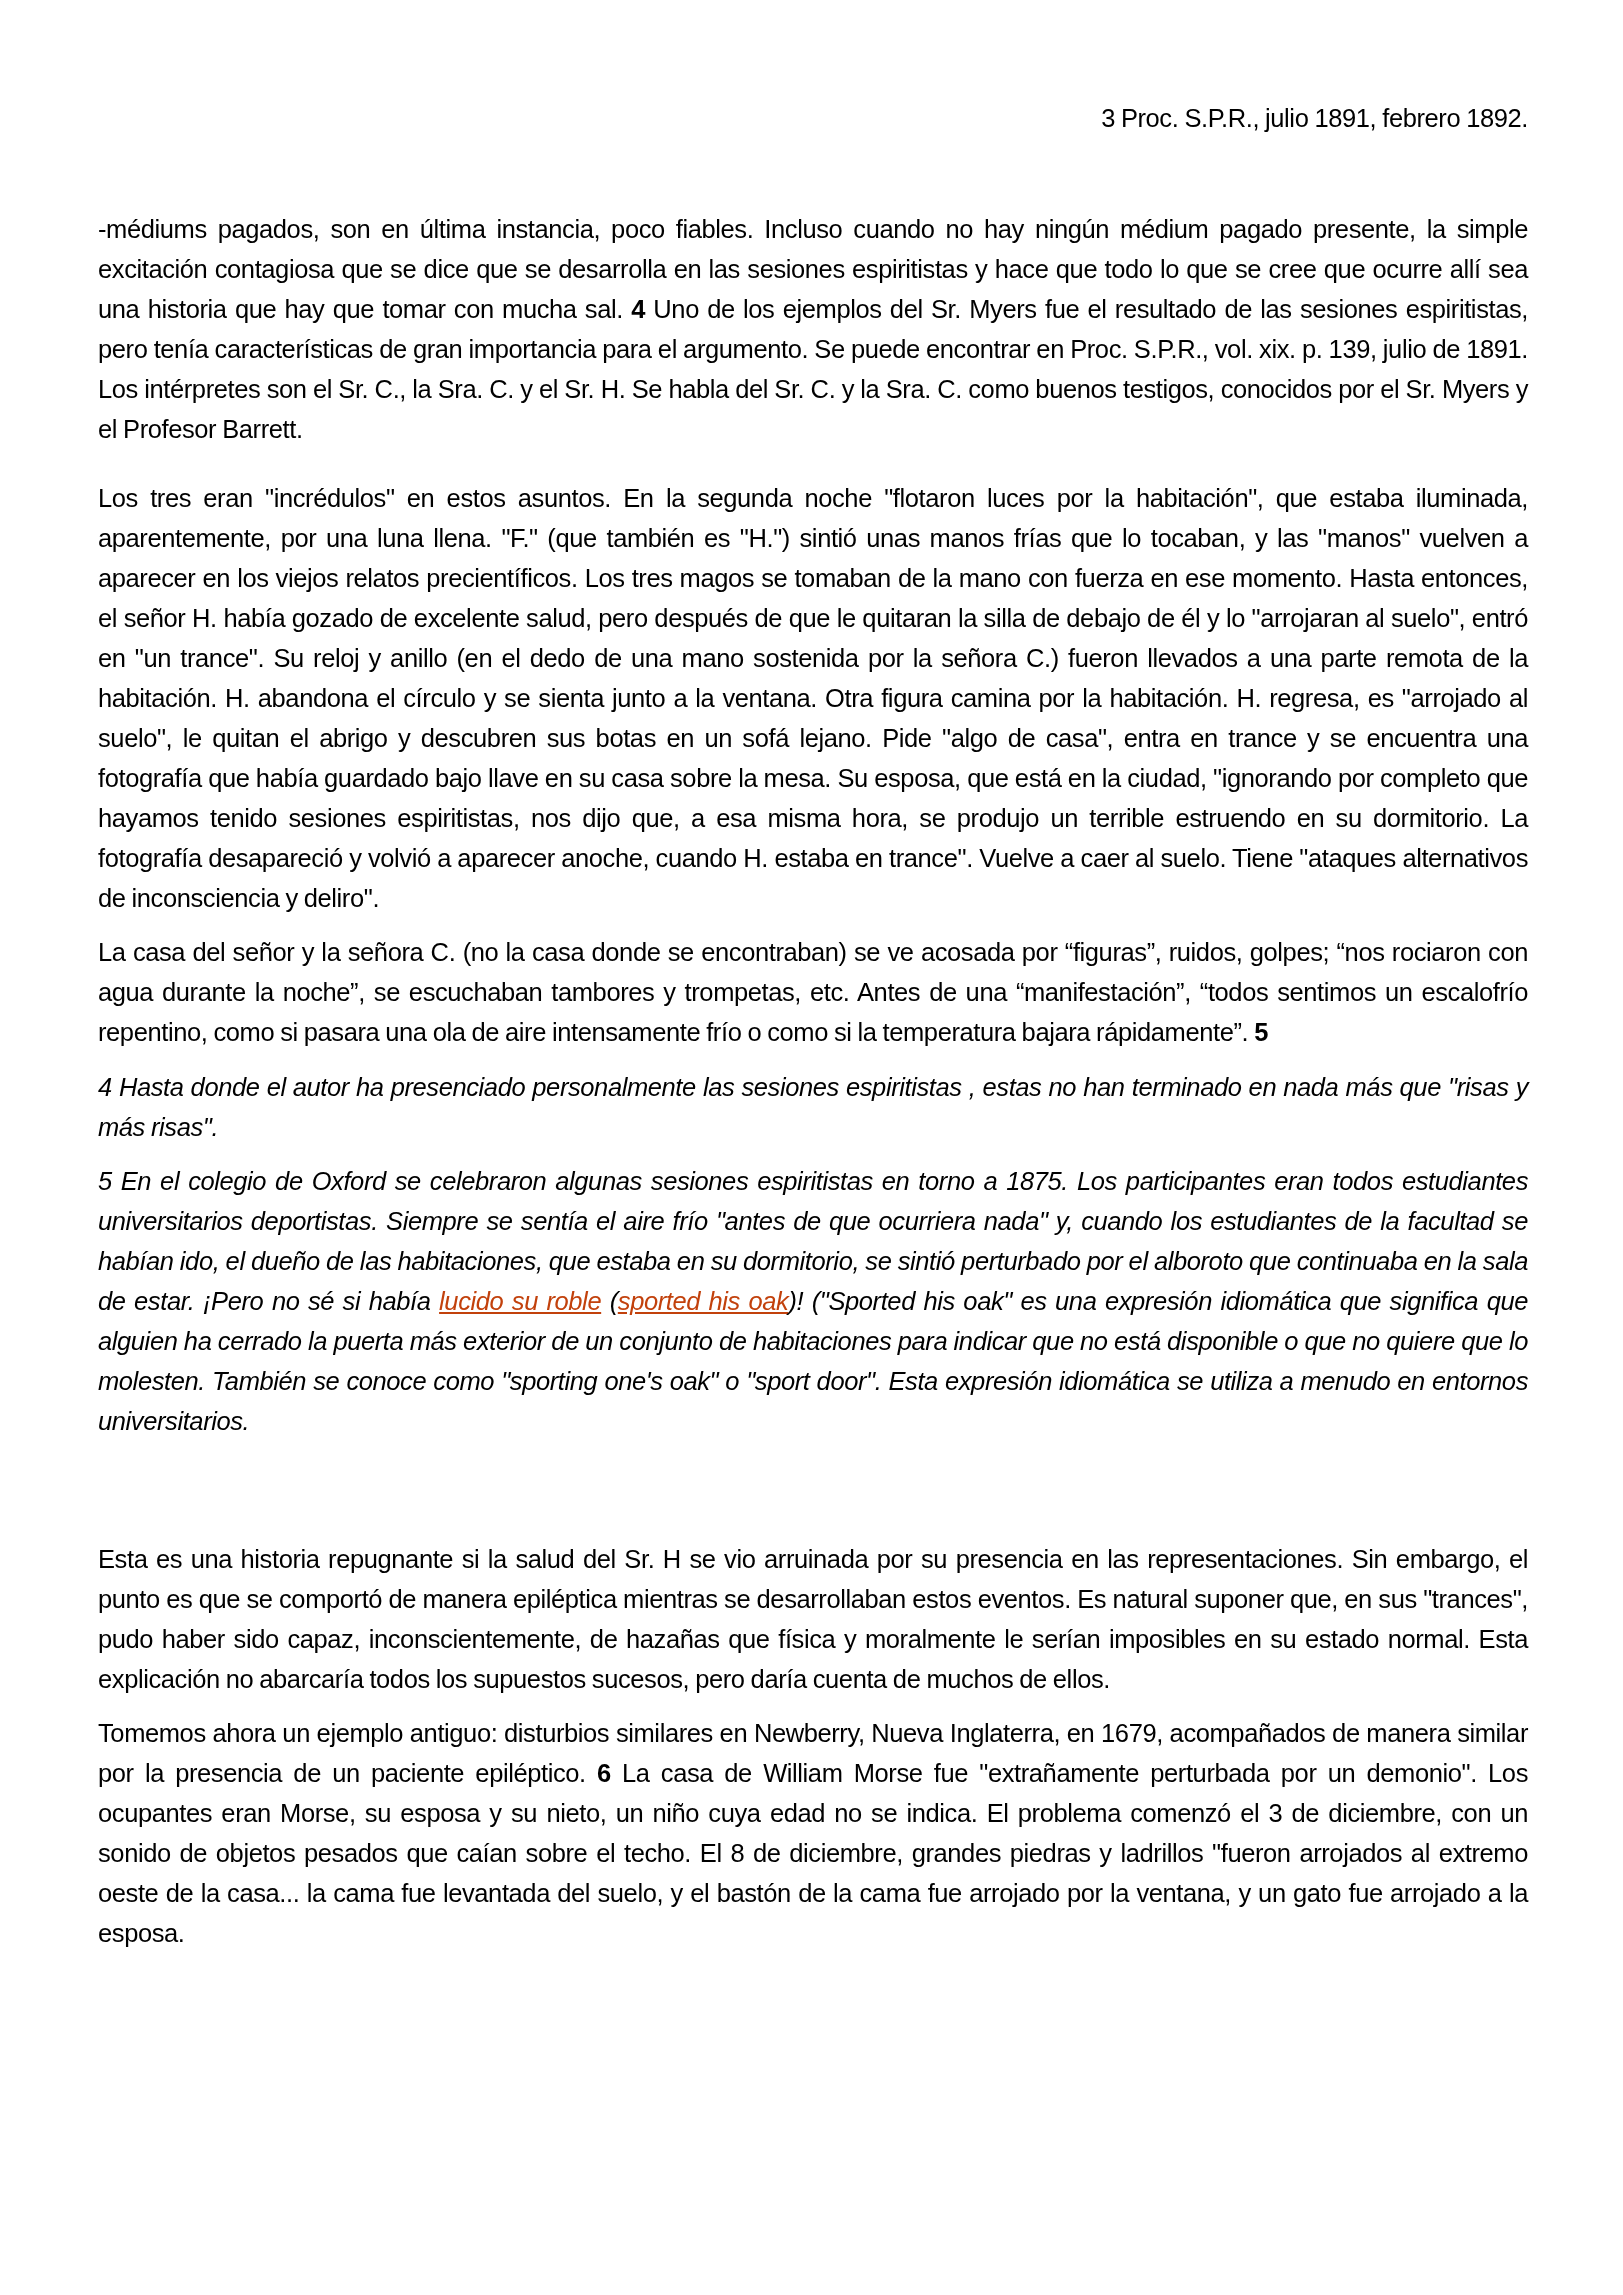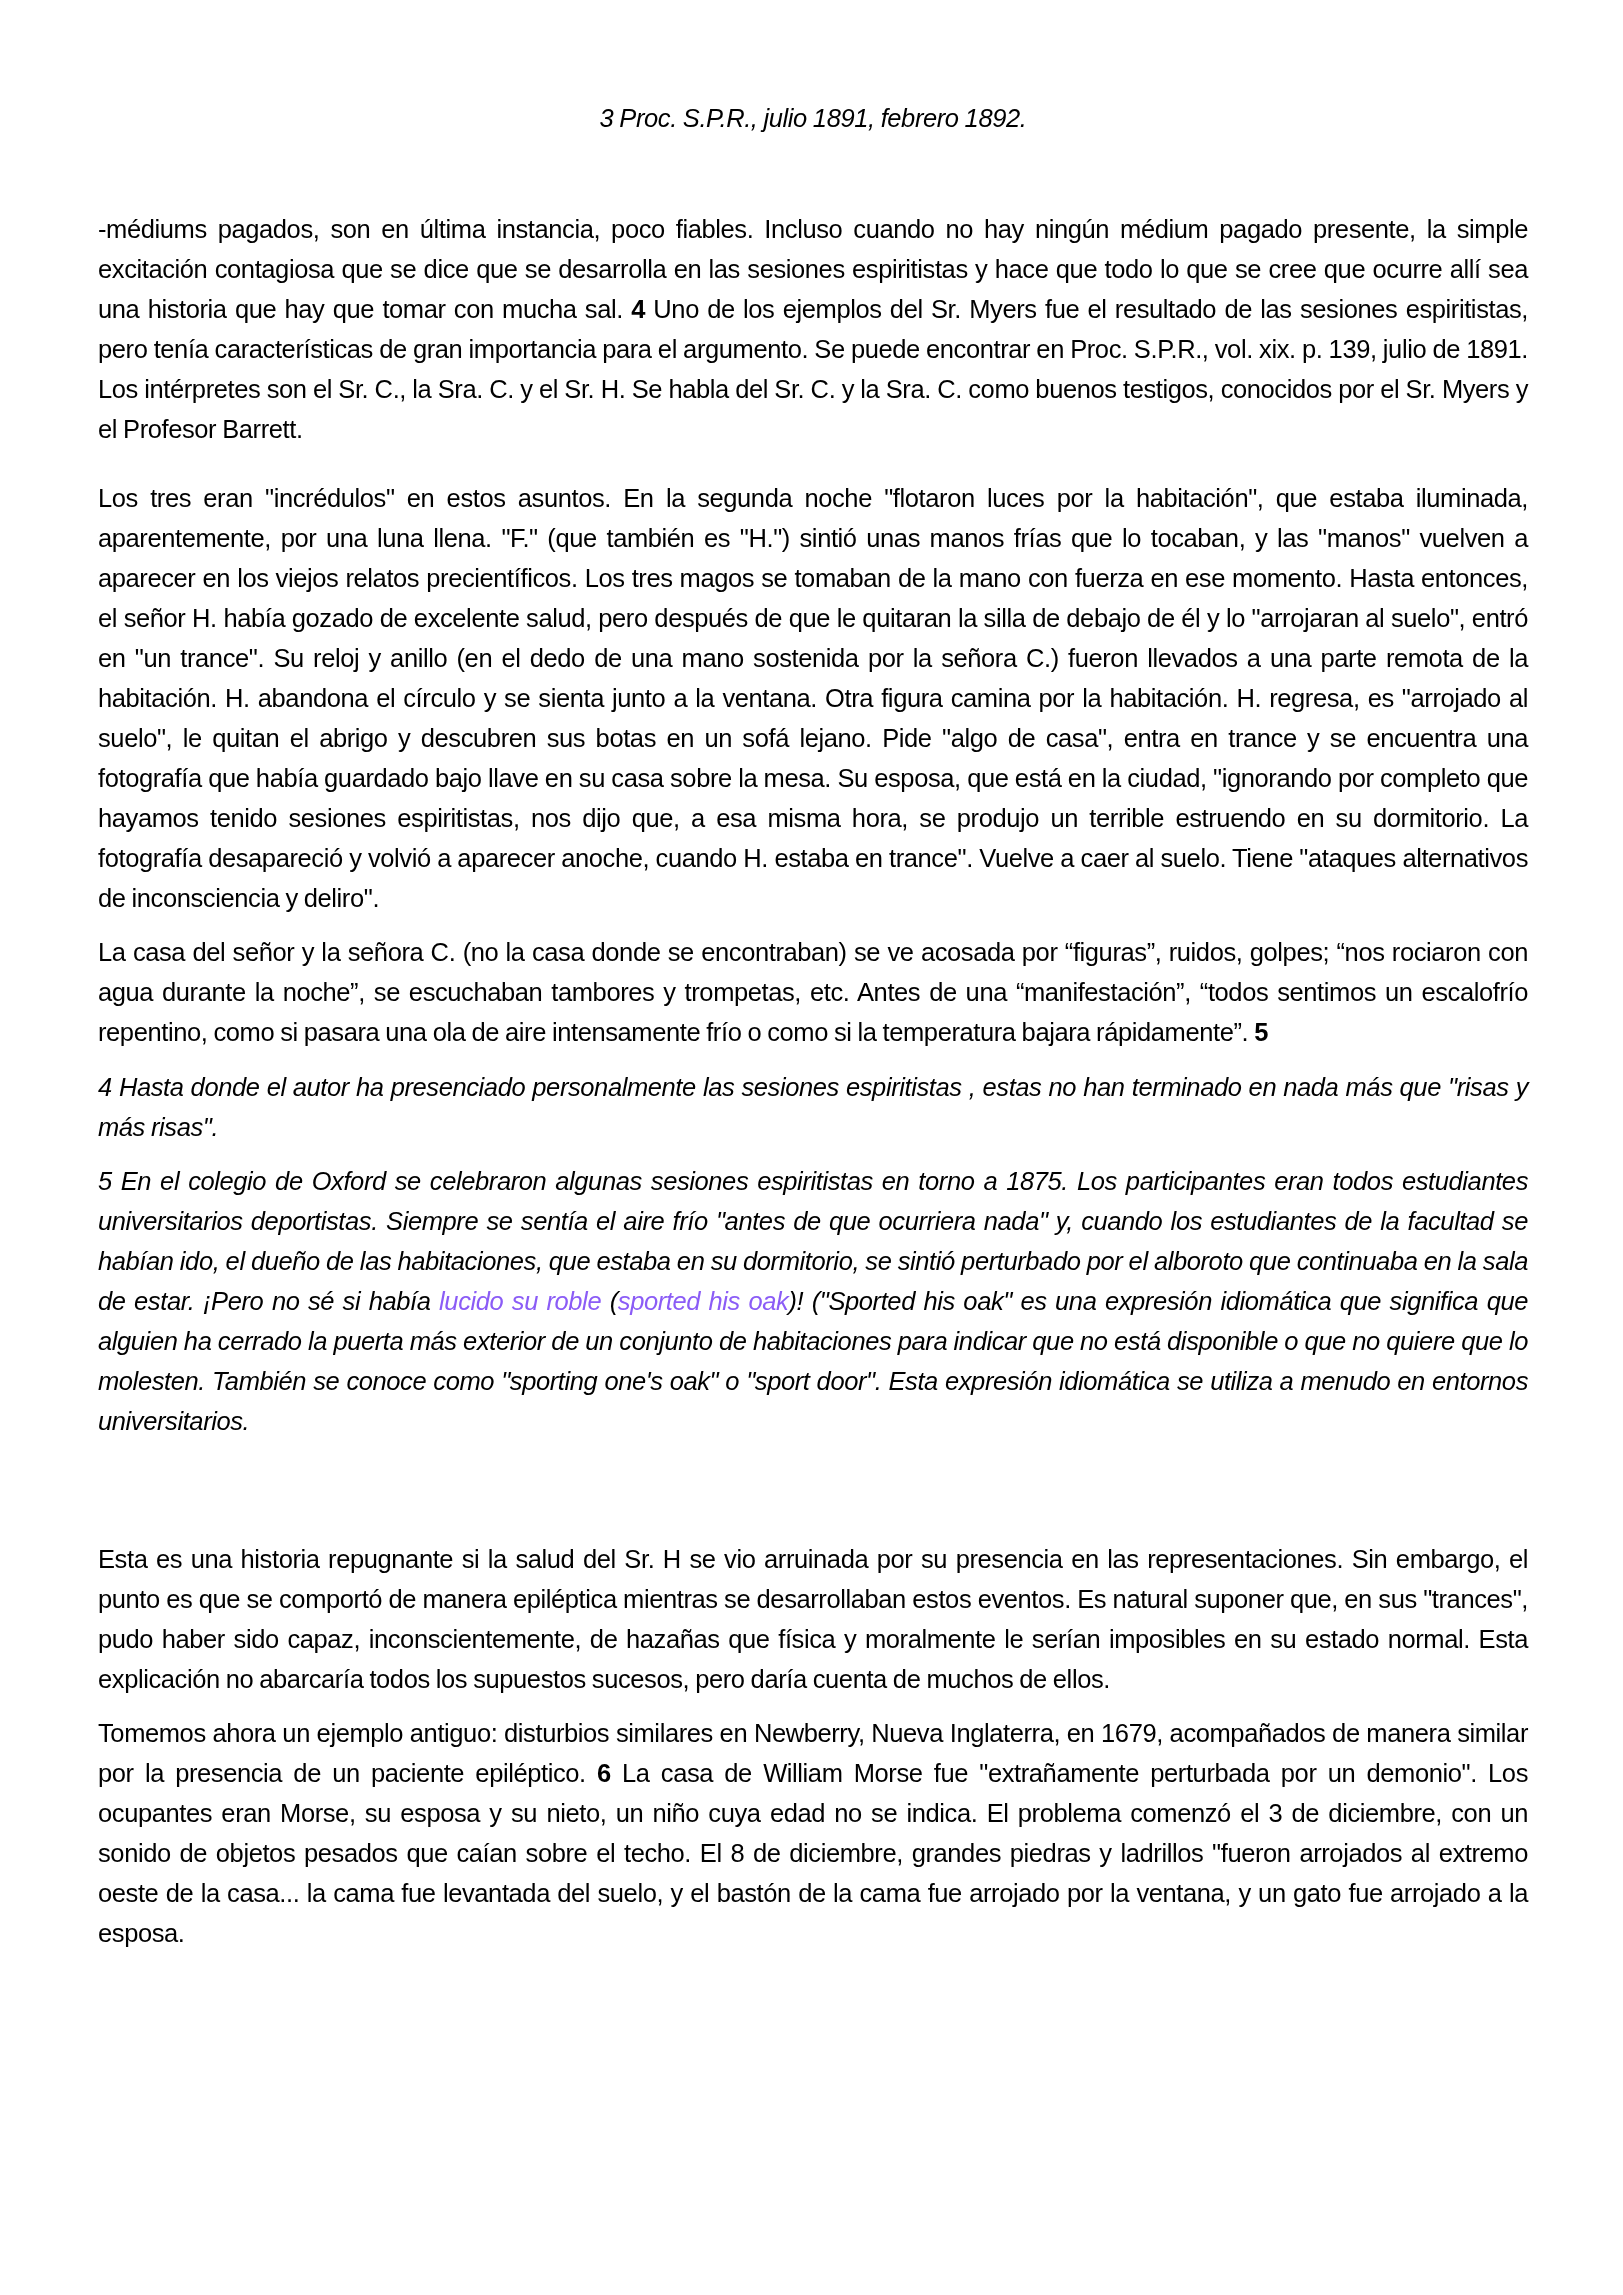--- a/index.html
+++ b/index.html
@@ -18,24 +18,24 @@
     width: 1430px;
   }
   p {
     margin: 0;
     font-size: 25.5px;
     line-height: 40px;
     text-align: justify;
     letter-spacing: -0.4px;
     word-spacing: -0.7px;
   }
-  .note-top { font-style: italic; text-align: center; }
+  .note-top { text-align: right; }
   .fn { font-style: italic; }
   .ref { font-weight: bold; }
-  .red { color: #8b5cf6; }
+  .red { color: #c2410c; text-decoration: underline; }
   .gap-s { height: 14.4px; }
   .gap-l { height: 71px; }
   .gap-xl { height: 98px; }
 </style>
 </head>
 <body>
 
 <div class="page">
 
   <p class="note-top">3 Proc. S.P.R., julio 1891, febrero 1892.</p>

